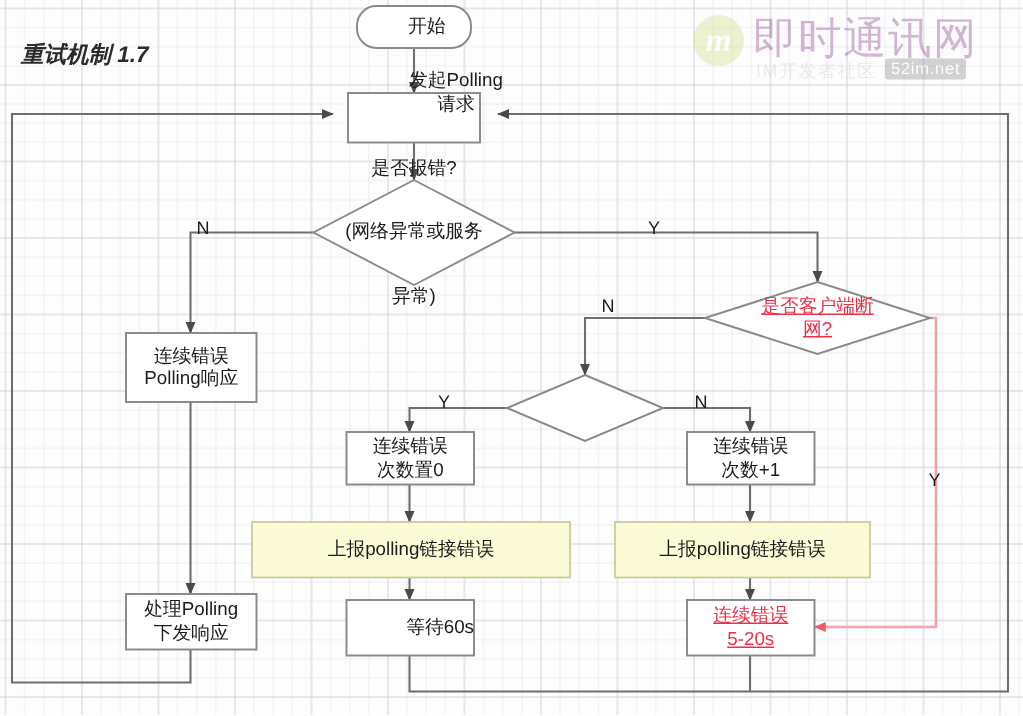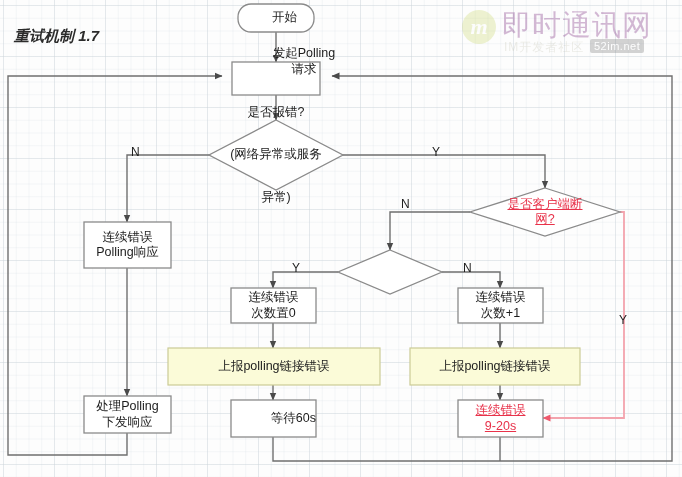--- a/index.html
+++ b/index.html
@@ -250,21 +250,21 @@
   <div class="node-label" style="left:410px; top:348px; width:170px; height:37px;">
     <span>上报polling链接错误</span>
   </div>
 
   <div class="node-label" style="left:231px; top:400px; width:85px; height:37px;align-items:flex-end;">
     <span>等待60s</span>
   </div>
 
   <div class="node-label red" style="left:458px; top:400px; width:85px; height:37px;">
     <span>连续错误</span>
-    <span>9-20s</span>
+    <span>5-20s</span>
   </div>
 
   <div class="edge-label" style="left:131px; top:145px;">N</div>
   <div class="edge-label" style="left:432px; top:145px;">Y</div>
   <div class="edge-label" style="left:401px; top:197px;">N</div>
   <div class="edge-label" style="left:619px; top:313px;">Y</div>
   <div class="edge-label" style="left:292px; top:261px;">Y</div>
   <div class="edge-label" style="left:463px; top:261px;">N</div>
 
 </div>

